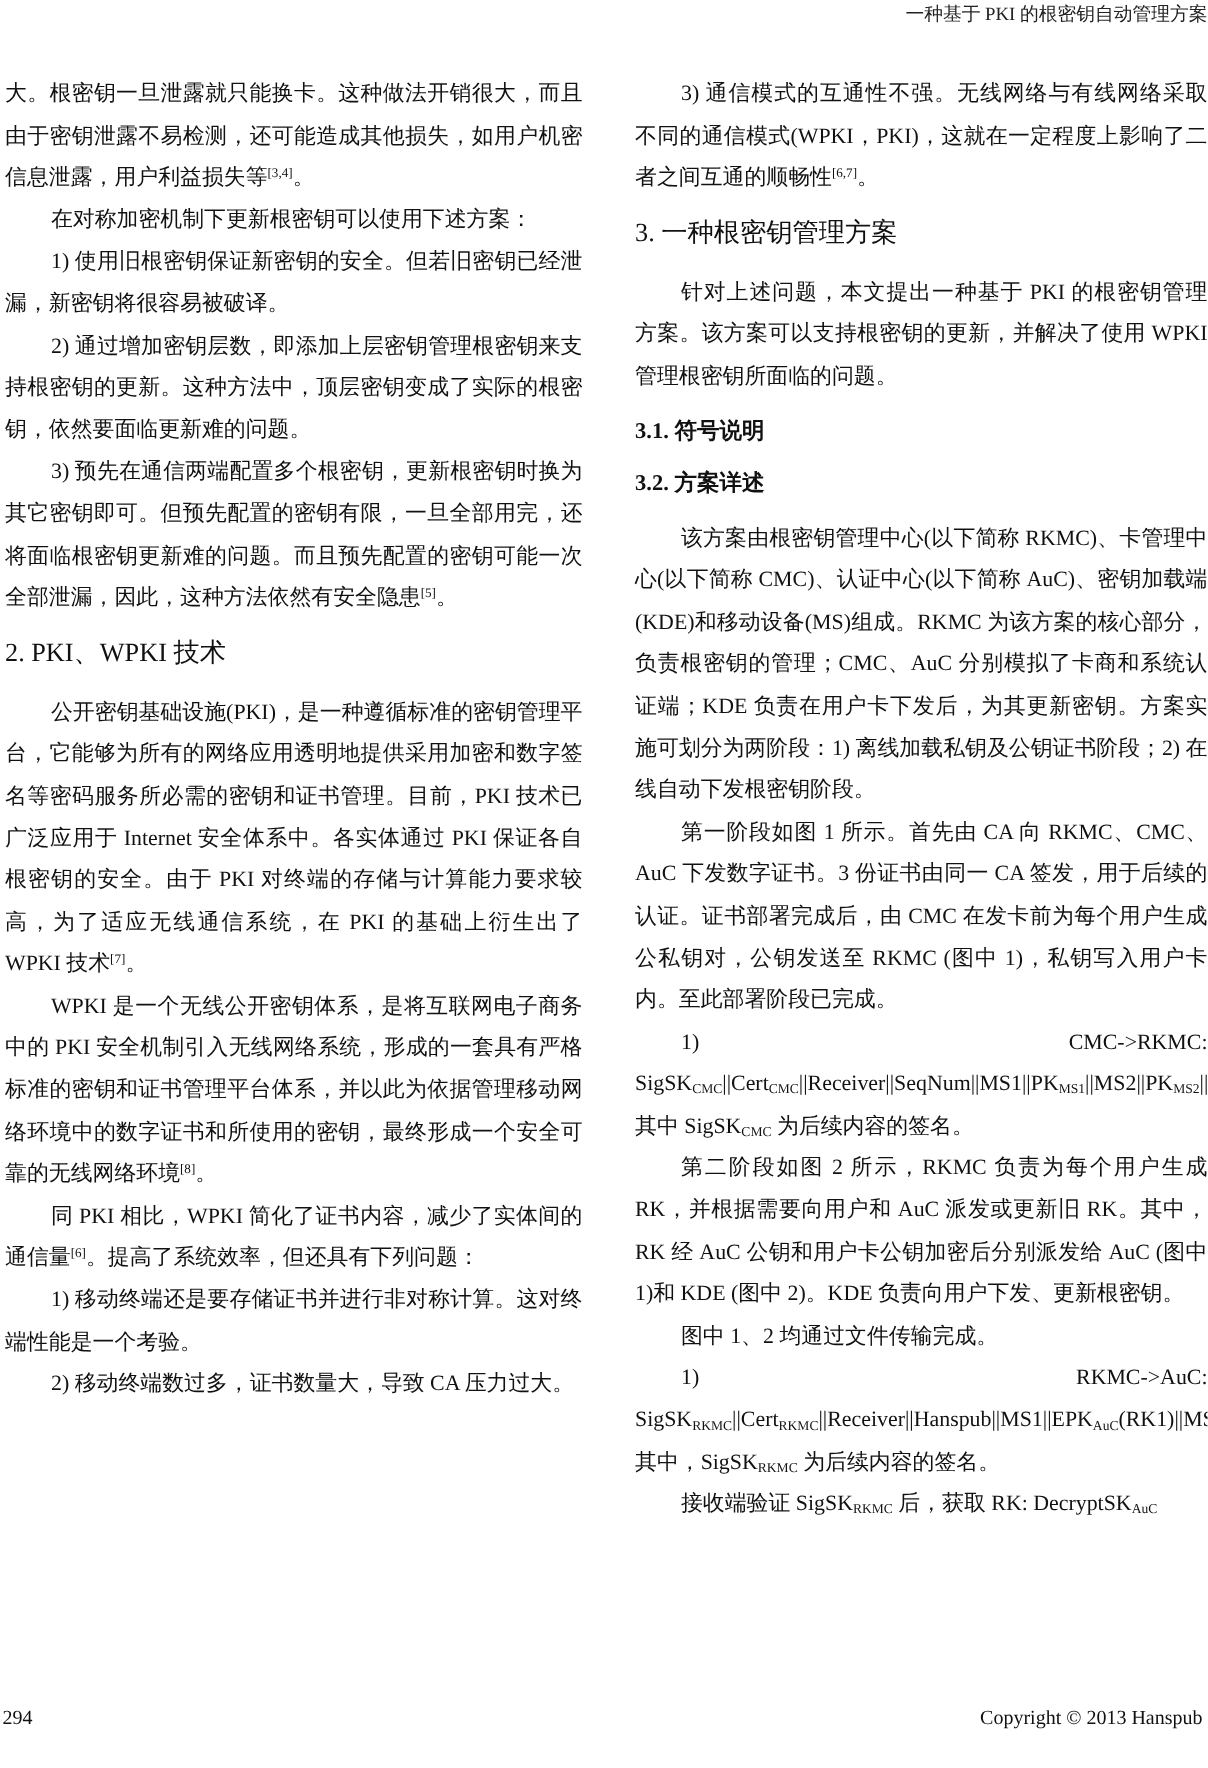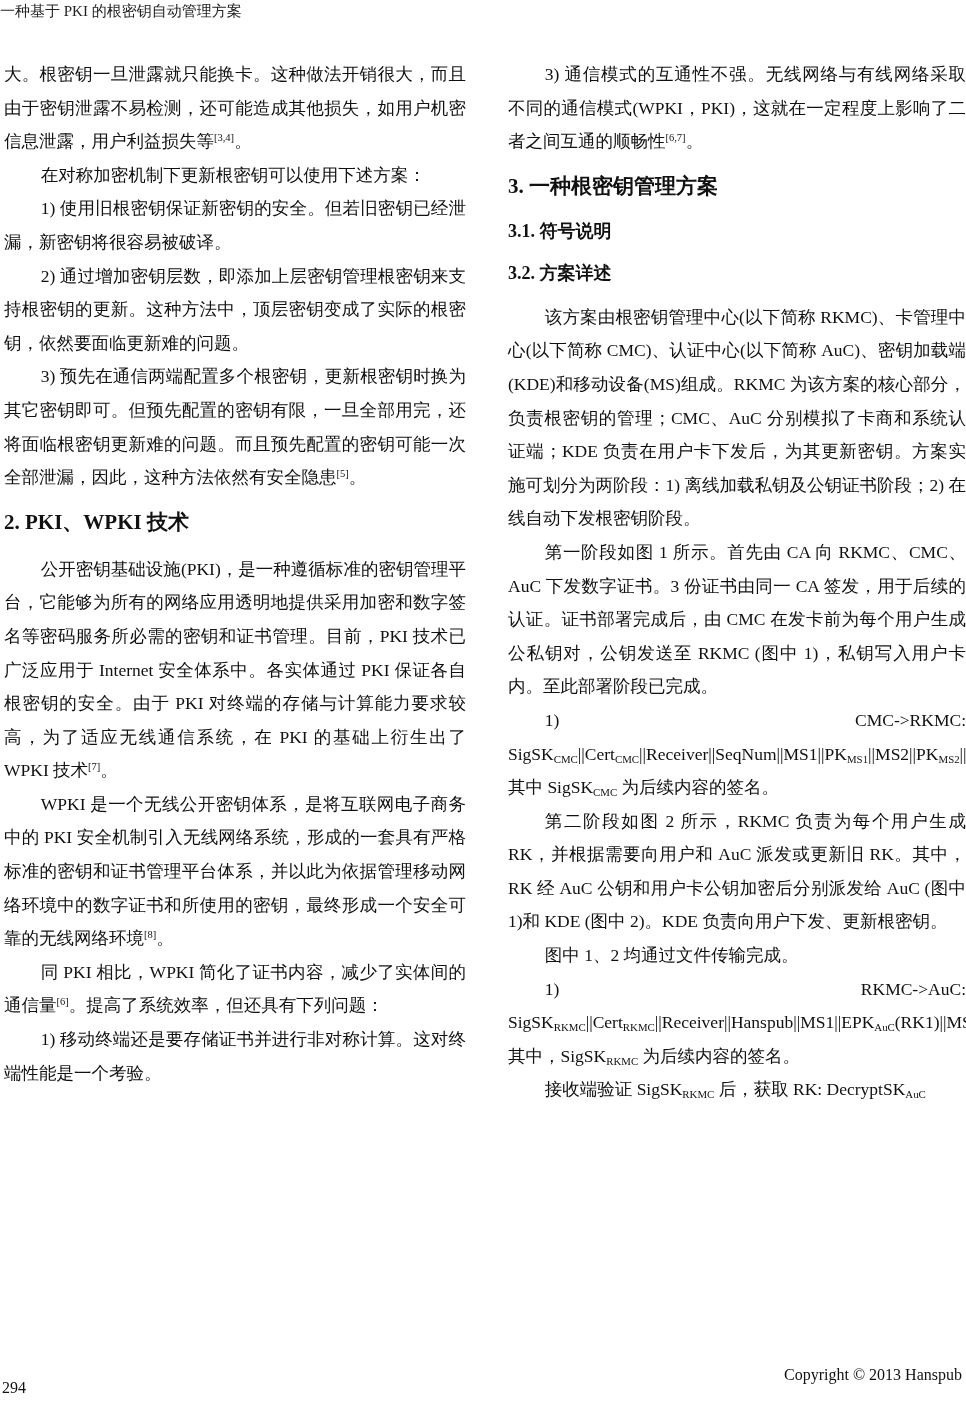--- a/index.html
+++ b/index.html
@@ -1,56 +1,58 @@
 <!DOCTYPE html>
 <html><head>
 <meta charset="utf-8">
 <style>
   html, body { margin: 0; padding: 0; background: #ffffff; }
   body { width: 966px; height: 1414px; position: relative; overflow: hidden;
          font-family: "Liberation Serif", "DejaVu Serif", serif; color: #111; }
-  .running-head { position: absolute; top: 2px; left: 0; width: 966px; text-align: left;
+  .running-head { position: absolute; top: 2px; left: 0; width: 966px; text-align: right;
          font-size: 15px; color: #222; }
   .col { position: absolute; top: 58px; width: 462px; font-size: 17.5px; line-height: 33.6px;
          text-align: justify; }
   .col.left { left: 4px; }
   .col.right { left: 508px; width: 458px; }
   p { margin: 0; }
   p.ind { text-indent: 2.1em; }
   sup { font-size: 0.6em; vertical-align: 0.55em; line-height: 0; }
   sub { font-size: 0.62em; vertical-align: -0.25em; line-height: 0; }
-  h2 { margin: 12px 0 16px 0; font-size: 21px; font-weight: bold; line-height: 30px;
+  h2 { margin: 12px 0 16px 0; font-size: 21px; font-weight: normal; line-height: 30px;
        font-family: "Liberation Serif", "DejaVu Sans", serif; }
   h3 { margin: 12px 0 14px 0; font-size: 18px; font-weight: bold; line-height: 28px;
        font-family: "Liberation Serif", "DejaVu Sans", serif; }
   .folio { position: absolute; top: 1366px; font-size: 16px; color: #111; }
-  .folio.left { left: 2px; margin-top: 13px; }
+  .folio.left { left: 2px; }
   .folio.right { right: 4px; }
 </style>
 </head>
 <body>
 
 <div class="running-head">一种基于 PKI 的根密钥自动管理方案</div>
 
 <div class="col left">
   <p><span>大。根密钥一旦泄露就只能换卡。这种做法开销很大，而且由于密钥泄露不易检测，还可能造成其他损失，如用户机密信息泄露，用户利益损失等</span><sup>[3,4]</sup><span>。</span></p>
   <p class="ind">在对称加密机制下更新根密钥可以使用下述方案：</p>
   <p class="ind">1) 使用旧根密钥保证新密钥的安全。但若旧密钥已经泄漏，新密钥将很容易被破译。</p>
   <p class="ind">2) 通过增加密钥层数，即添加上层密钥管理根密钥来支持根密钥的更新。这种方法中，顶层密钥变成了实际的根密钥，依然要面临更新难的问题。</p>
   <p class="ind"><span>3) 预先在通信两端配置多个根密钥，更新根密钥时换为其它密钥即可。但预先配置的密钥有限，一旦全部用完，还将面临根密钥更新难的问题。而且预先配置的密钥可能一次全部泄漏，因此，这种方法依然有安全隐患</span><sup>[5]</sup><span>。</span></p>
   <h2>2. PKI、WPKI 技术</h2>
   <p class="ind"><span>公开密钥基础设施(PKI)，是一种遵循标准的密钥管理平台，它能够为所有的网络应用透明地提供采用加密和数字签名等密码服务所必需的密钥和证书管理。目前，PKI 技术已广泛应用于 Internet 安全体系中。各实体通过 PKI 保证各自根密钥的安全。由于 PKI 对终端的存储与计算能力要求较高，为了适应无线通信系统，在 PKI 的基础上衍生出了 WPKI 技术</span><sup>[7]</sup><span>。</span></p>
   <p class="ind"><span>WPKI 是一个无线公开密钥体系，是将互联网电子商务中的 PKI 安全机制引入无线网络系统，形成的一套具有严格标准的密钥和证书管理平台体系，并以此为依据管理移动网络环境中的数字证书和所使用的密钥，最终形成一个安全可靠的无线网络环境</span><sup>[8]</sup><span>。</span></p>
   <p class="ind"><span>同 PKI 相比，WPKI 简化了证书内容，减少了实体间的通信量</span><sup>[6]</sup><span>。提高了系统效率，但还具有下列问题：</span></p>
   <p class="ind">1) 移动终端还是要存储证书并进行非对称计算。这对终端性能是一个考验。</p>
+  <p class="ind">2) 移动终端数过多，证书数量大，导致 CA 压力过大。</p>
 </div>
 
 <div class="col right">
   <p class="ind"><span>3) 通信模式的互通性不强。无线网络与有线网络采取不同的通信模式(WPKI，PKI)，这就在一定程度上影响了二者之间互通的顺畅性</span><sup>[6,7]</sup><span>。</span></p>
   <h2>3. 一种根密钥管理方案</h2>
+  <p class="ind">针对上述问题，本文提出一种基于 PKI 的根密钥管理方案。该方案可以支持根密钥的更新，并解决了使用 WPKI 管理根密钥所面临的问题。</p>
   <h3>3.1. 符号说明</h3>
   <h3>3.2. 方案详述</h3>
   <p class="ind">该方案由根密钥管理中心(以下简称 RKMC)、卡管理中心(以下简称 CMC)、认证中心(以下简称 AuC)、密钥加载端(KDE)和移动设备(MS)组成。RKMC 为该方案的核心部分，负责根密钥的管理；CMC、AuC 分别模拟了卡商和系统认证端；KDE 负责在用户卡下发后，为其更新密钥。方案实施可划分为两阶段：1) 离线加载私钥及公钥证书阶段；2) 在线自动下发根密钥阶段。</p>
   <p class="ind">第一阶段如图 1 所示。首先由 CA 向 RKMC、CMC、AuC 下发数字证书。3 份证书由同一 CA 签发，用于后续的认证。证书部署完成后，由 CMC 在发卡前为每个用户生成公私钥对，公钥发送至 RKMC (图中 1)，私钥写入用户卡内。至此部署阶段已完成。</p>
   <p class="ind"><span>1)  CMC-&gt;RKMC:  SigSK</span><sub>CMC</sub><span>||Cert</span><sub>CMC</sub><span>||Receiver||SeqNum||MS1||PK</span><sub>MS1</sub><span>||MS2||PK</span><sub>MS2</sub><span>||……||MSn||PK</span><span>。其中 SigSK</span><sub>CMC</sub><span> 为后续内容的签名。</span></p>
   <p class="ind">第二阶段如图 2 所示，RKMC 负责为每个用户生成 RK，并根据需要向用户和 AuC 派发或更新旧 RK。其中，RK 经 AuC 公钥和用户卡公钥加密后分别派发给 AuC (图中 1)和 KDE (图中 2)。KDE 负责向用户下发、更新根密钥。</p>
   <p class="ind">图中 1、2 均通过文件传输完成。</p>
   <p class="ind"><span>1)  RKMC-&gt;AuC:  SigSK</span><sub>RKMC</sub><span>||Cert</span><sub>RKMC</sub><span>||Receiver||Hanspub||MS1||EPK</span><sub>AuC</sub><span>(RK1)||MS2||EPK</span><span>(RKn)。其中，SigSK</span><sub>RKMC</sub><span> 为后续内容的签名。</span></p>
   <p class="ind"><span>接收端验证 SigSK</span><sub>RKMC</sub><span> 后，获取 RK: DecryptSK</span><sub>AuC</sub></p>
 </div>

